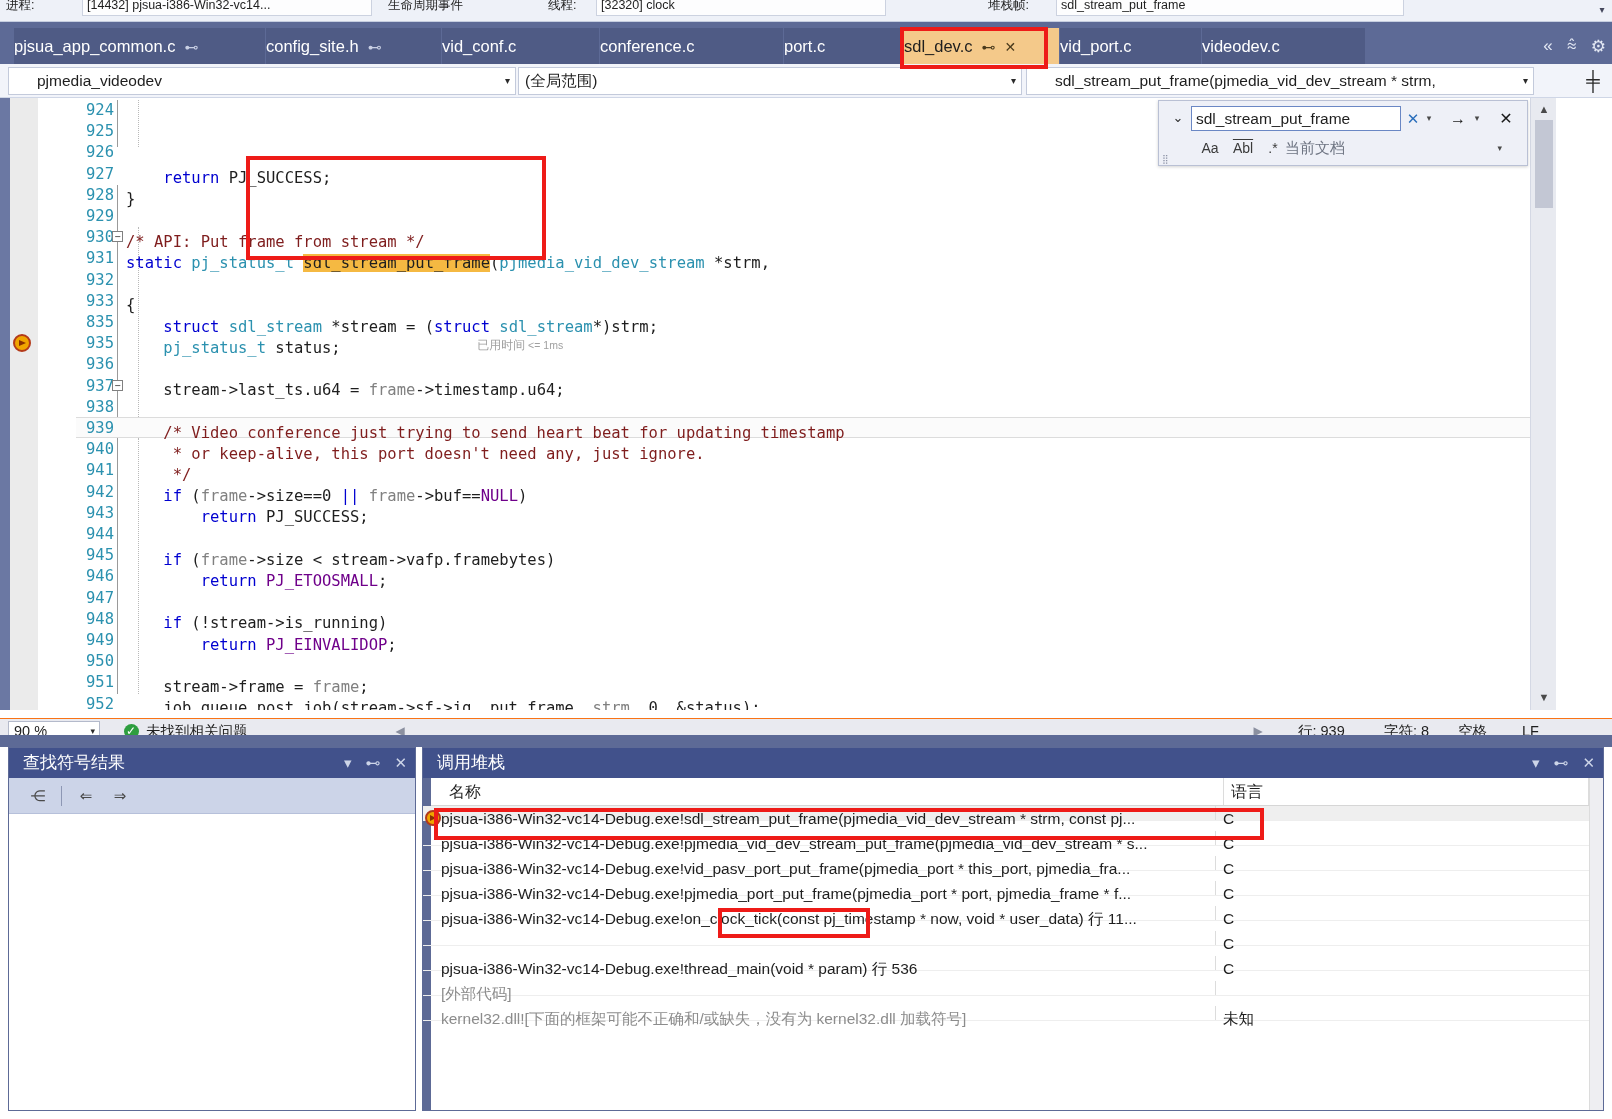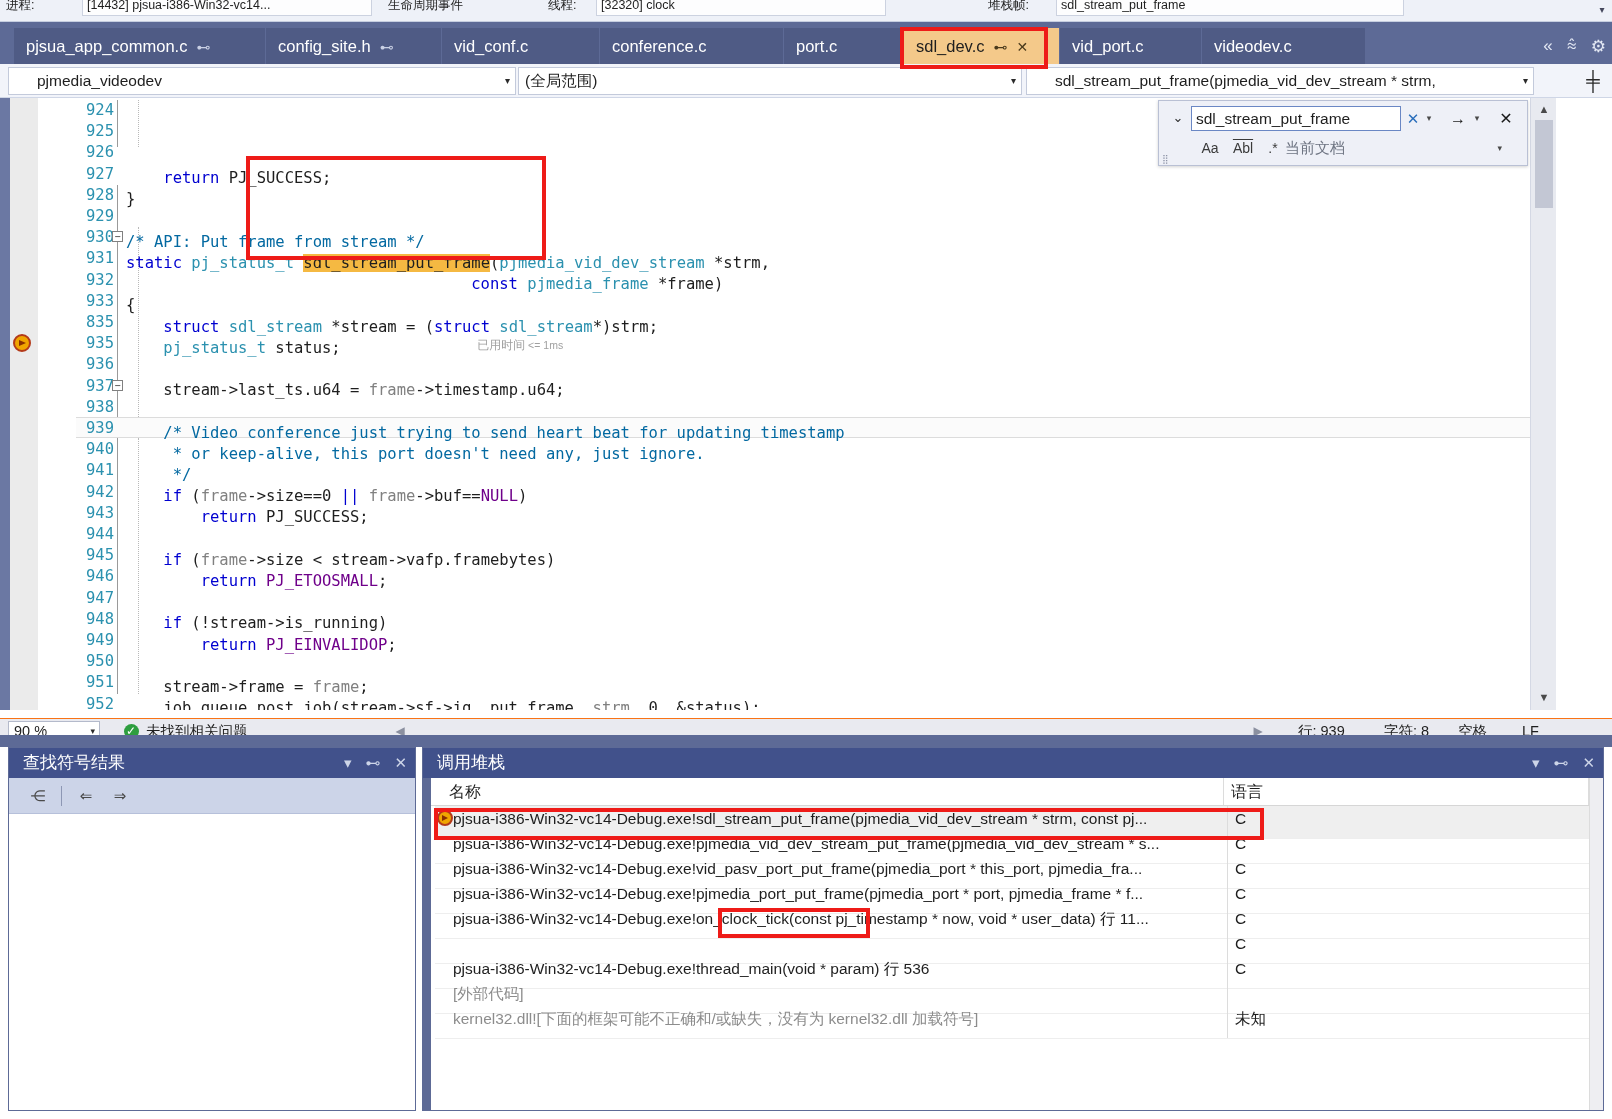--- a/index.html
+++ b/index.html
@@ -41,21 +41,21 @@
 
   
   .tabrow {
     position: absolute; left: 0; top: 22px; width: 1612px; height: 42px;
     background: #5d6a96;
   }
   .tab {
     position: absolute; top: 6px; height: 36px;
     background: #4f5b85; color: #ffffff;
     font-size: 16.5px; line-height: 36px;
-    padding: 0 12px; white-space: nowrap;
+    padding: 0 0; white-space: nowrap;
     border-right: 1px solid #5d6a96;
   }
   .tab.active {
     background: #f4c98a; color: #1e1e1e;
   }
   .tab .pin, .tab .xbtn {
     display: inline-block; margin-left: 9px; color: #c9d0e4; font-size: 14px;
   }
   .tab.active .pin, .tab.active .xbtn { color: #4a3a1c; }
   .tabrow-right {
@@ -107,21 +107,21 @@
     font-family: "DejaVu Sans Mono", monospace;
     font-size: 15.5px; color: #2b91af; line-height: 21.2px;
   }
   .code {
     position: absolute; left: 88px; white-space: pre;
     font-family: "DejaVu Sans Mono", monospace;
     font-size: 15.5px; line-height: 21.2px; color: #1e1e1e; margin-top: 47px;
   }
   .kw   { color: #0000d0; }
   .typ  { color: #2b91af; }
-  .cmt  { color: #0369a1; }
+  .cmt  { color: #7f1d1d; }
   .mac  { color: #6f008a; }
   .gry  { color: #808080; }
   .hl   { background: #f5b942; }
   .cur-line {
     position: absolute; left: 38px; height: 21.2px;
     border-top: 1px solid #dcdcdc; border-bottom: 1px solid #dcdcdc;
     background: #fbfbfb;
   }
   .indent-guide {
     position: absolute; width: 0; border-left: 1px dotted #b9b9b9;
@@ -293,21 +293,21 @@
   .cs-col-name {
     position: absolute; left: 18px; top: 0; font-size: 16px; line-height: 28px; color: #1e1e1e;
   }
   .cs-col-lang {
     position: absolute; left: 800px; top: 0; font-size: 16px; line-height: 28px; color: #1e1e1e;
   }
   .cs-colsep {
     position: absolute; top: 0; width: 0; border-left: 1px solid #dcdcdc; height: 100%;
   }
   .cs-row {
-    position: absolute; left: 12px; right: 0; height: 33px;
+    position: absolute; left: 0; right: 0; height: 15px;
     border-bottom: 1px solid #eeeeee;
     padding-left: 19px;
   }
   .cs-row.selected { background: #efefef; }
   .cs-rowtext {
     position: absolute; left: 18px; top: 0; font-size: 15.5px; line-height: 25px;
     color: #1e1e1e; white-space: nowrap;
   }
   .cs-rowtext.external { color: #8c8c8c; }
   .cs-lang {
@@ -399,21 +399,20 @@
         <div class="lineno" style="top: 23.2px;">925</div>
         <div class="code" style="top: 23.2px;"><span>    </span><span class="kw">return</span><span> PJ_SUCCESS;</span></div>
         <div class="lineno" style="top: 44.4px;">926</div>
         <div class="code" style="top: 44.4px;"><span>}</span></div>
         <div class="lineno" style="top: 65.6px;">927</div>
         <div class="lineno" style="top: 86.8px;">928</div>
         <div class="code" style="top: 86.8px;"><span class="cmt">/* API: Put frame from stream */</span></div>
         <div class="lineno" style="top: 108px;">929</div>
         <div class="code" style="top: 108px;"><span class="kw">static</span><span> </span><span class="typ">pj_status_t</span><span> </span><span class="hl">sdl_stream_put_frame</span><span>(</span><span class="typ">pjmedia_vid_dev_stream</span><span> *strm,</span></div>
         <div class="lineno" style="top: 129.2px;">930</div>
-        <div class="code" style="top: 129.2px;"><span>                                     </span><span class="kw">const</span><span> </span><span class="typ">pjmedia_frame</span><span> *frame)</span></div>
         <div class="lineno" style="top: 150.4px;">931</div>
         <div class="code" style="top: 150.4px;"><span>{</span></div>
         <div class="lineno" style="top: 171.6px;">932</div>
         <div class="code" style="top: 171.6px;"><span>    </span><span class="kw">struct</span><span> </span><span class="typ">sdl_stream</span><span> *stream = (</span><span class="kw">struct</span><span> </span><span class="typ">sdl_stream</span><span>*)strm;</span></div>
         <div class="lineno" style="top: 192.8px;">933</div>
         <div class="code" style="top: 192.8px;"><span>    </span><span class="typ">pj_status_t</span><span> status;</span></div>
         <div class="lineno" style="top: 214px;">835</div>
         <div class="lineno" style="top: 235.2px;">935</div>
         <div class="code" style="top: 235.2px;"><span>    stream-&gt;last_ts.u64 = </span><span class="gry">frame</span><span>-&gt;timestamp.u64;</span></div>
         <div class="lineno" style="top: 256.4px;">936</div>

